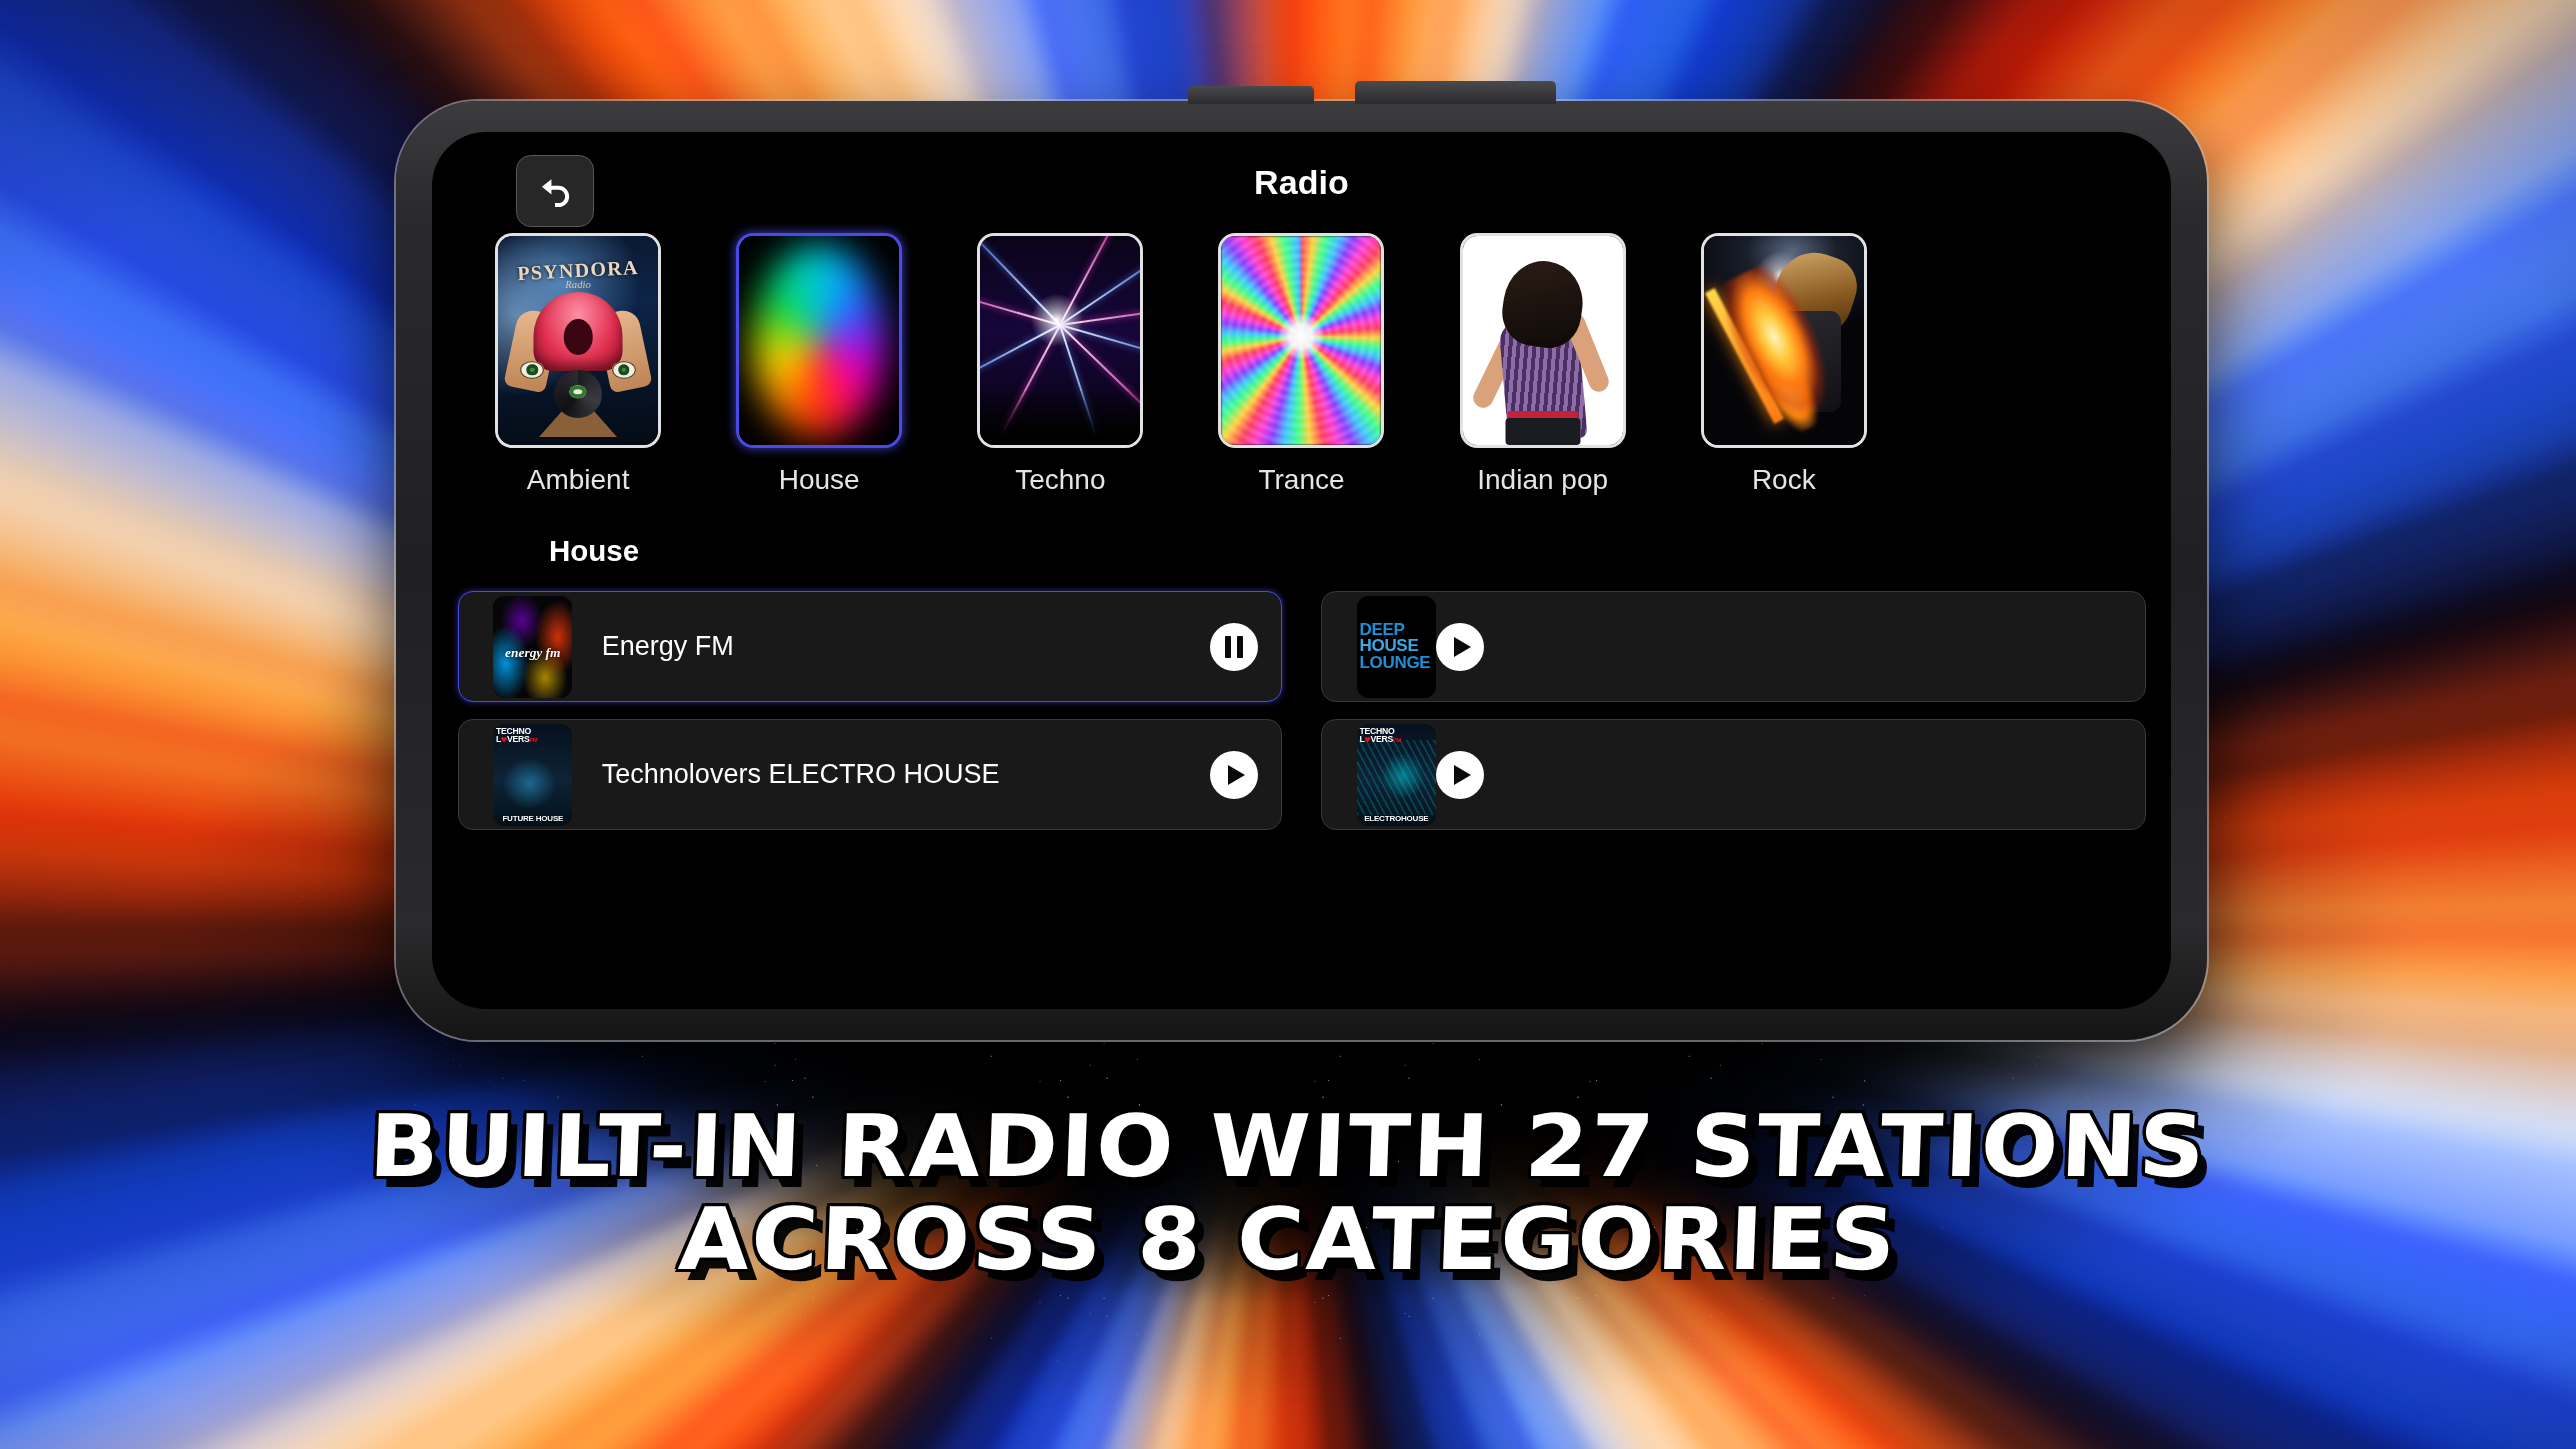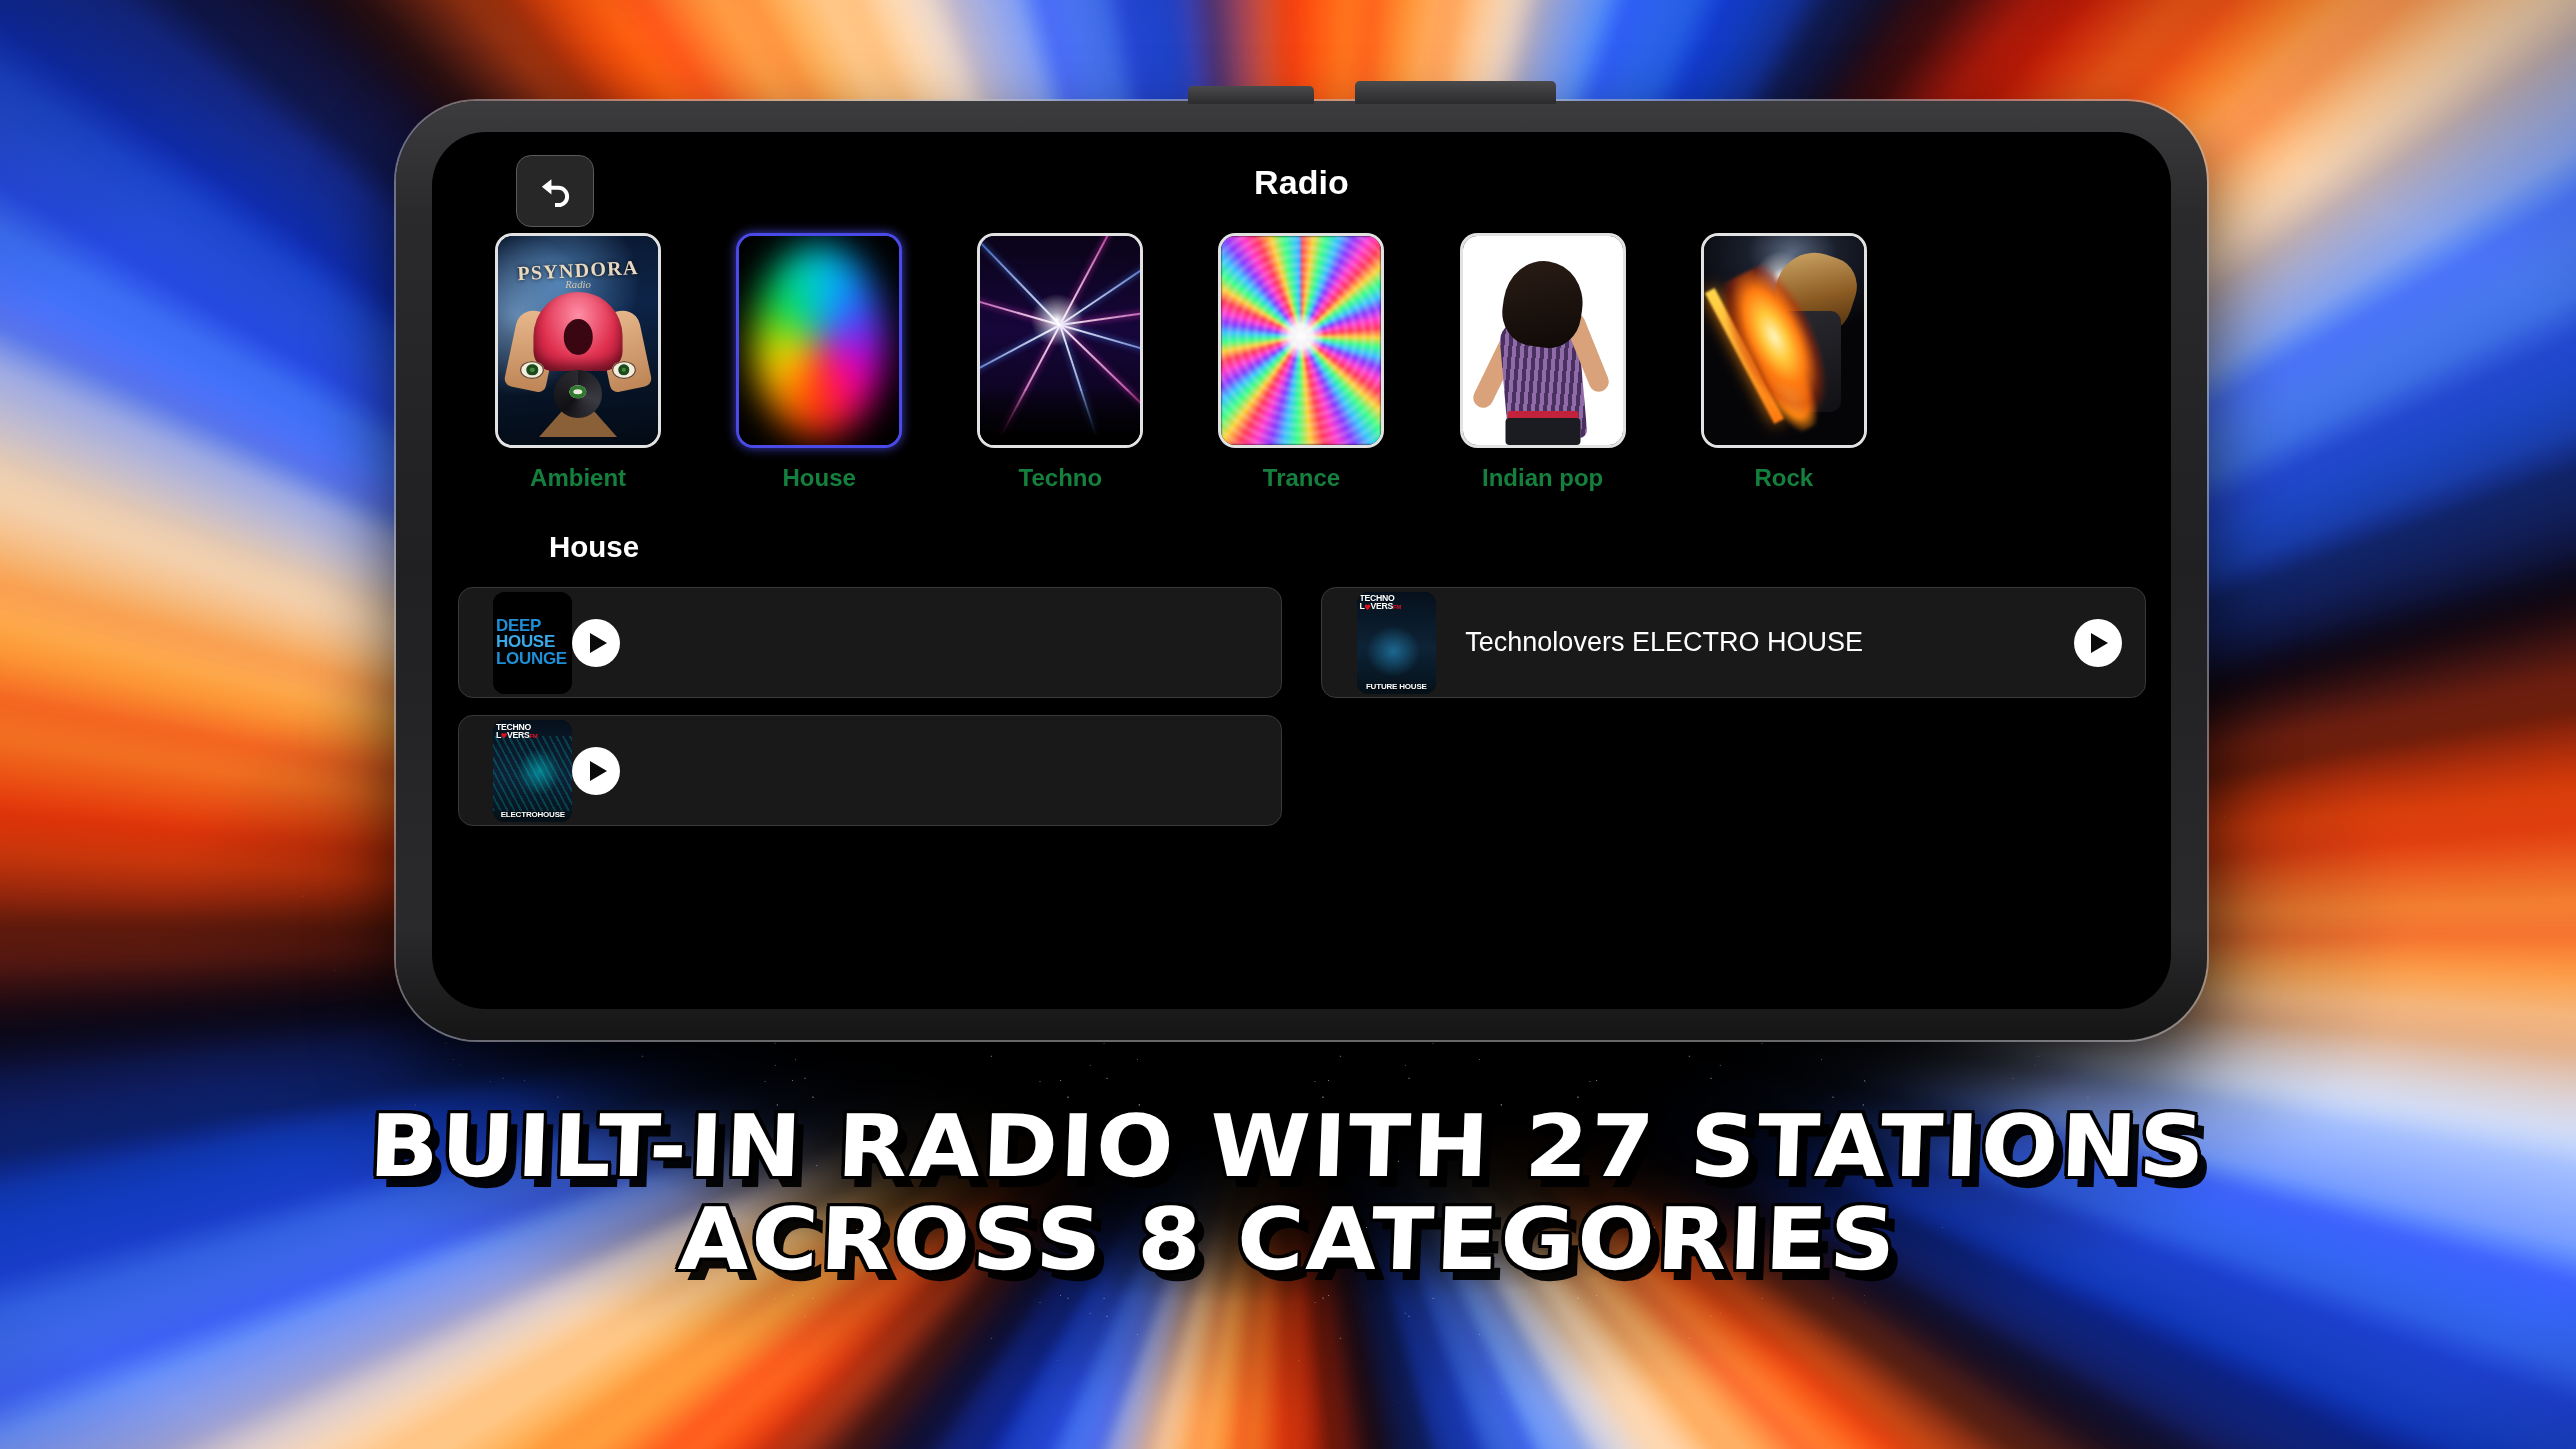--- a/index.html
+++ b/index.html
@@ -97,21 +97,21 @@
   }
 
   
   #cats{ display:flex; gap:0; padding:0 25.5px; }
   .cat{ width:calc(100% / 7); display:flex; flex-direction:column; align-items:center; cursor:pointer; }
   .cat-thumb{
     width:166px; height:215px; border-radius:17.4px; overflow:hidden;
     border:3.4px solid #e2e2e2; position:relative; background:#000;
   }
   .cat.selected .cat-thumb{ border-color:#4a4ae8; box-shadow:0 0 10.7px rgba(74,74,232,.85); }
-  .cat-label{ margin-top:16px; color:#15803d; font-size:24px; font-weight:700; }
+  .cat-label{ margin-top:16px; color:#e5e5e5; font-size:28px; font-weight:400; }
 
   
   .art{ position:absolute; inset:0; }
 
   
   .art-ambient{ background:
       radial-gradient(ellipse 70% 50% at 40% 22%, rgba(120,190,255,.55), transparent 70%),
       radial-gradient(circle at 12% 38%, rgba(180,220,255,.5), transparent 42%),
       linear-gradient(175deg,#0a1830 0%,#0d2448 35%,#071426 72%,#030a14 100%);
   }
@@ -403,20 +403,34 @@
         </div>
         <div class="cat-label">Rock</div>
       </div>
 
     </div>
 
     <div id="sec-title">House</div>
 
     <div id="rows">
 
+      <div class="row active">
+        <div class="row-thumb">
+          <div class="th-energy">
+            <span>energy fm</span>
+          </div>
+        </div>
+        <div class="row-name">Energy FM</div>
+        <div class="row-btn">
+          <div class="ico-pause">
+              <i></i>
+              <i></i>
+            </div>
+        </div>
+      </div>
 
       <div class="row">
         <div class="row-thumb">
           <div class="th-deep">
             <b>DEEP</b>
             <b>HOUSE</b>
             <b>LOUNGE</b>
           </div>
         </div>
         <div class="row-btn">

